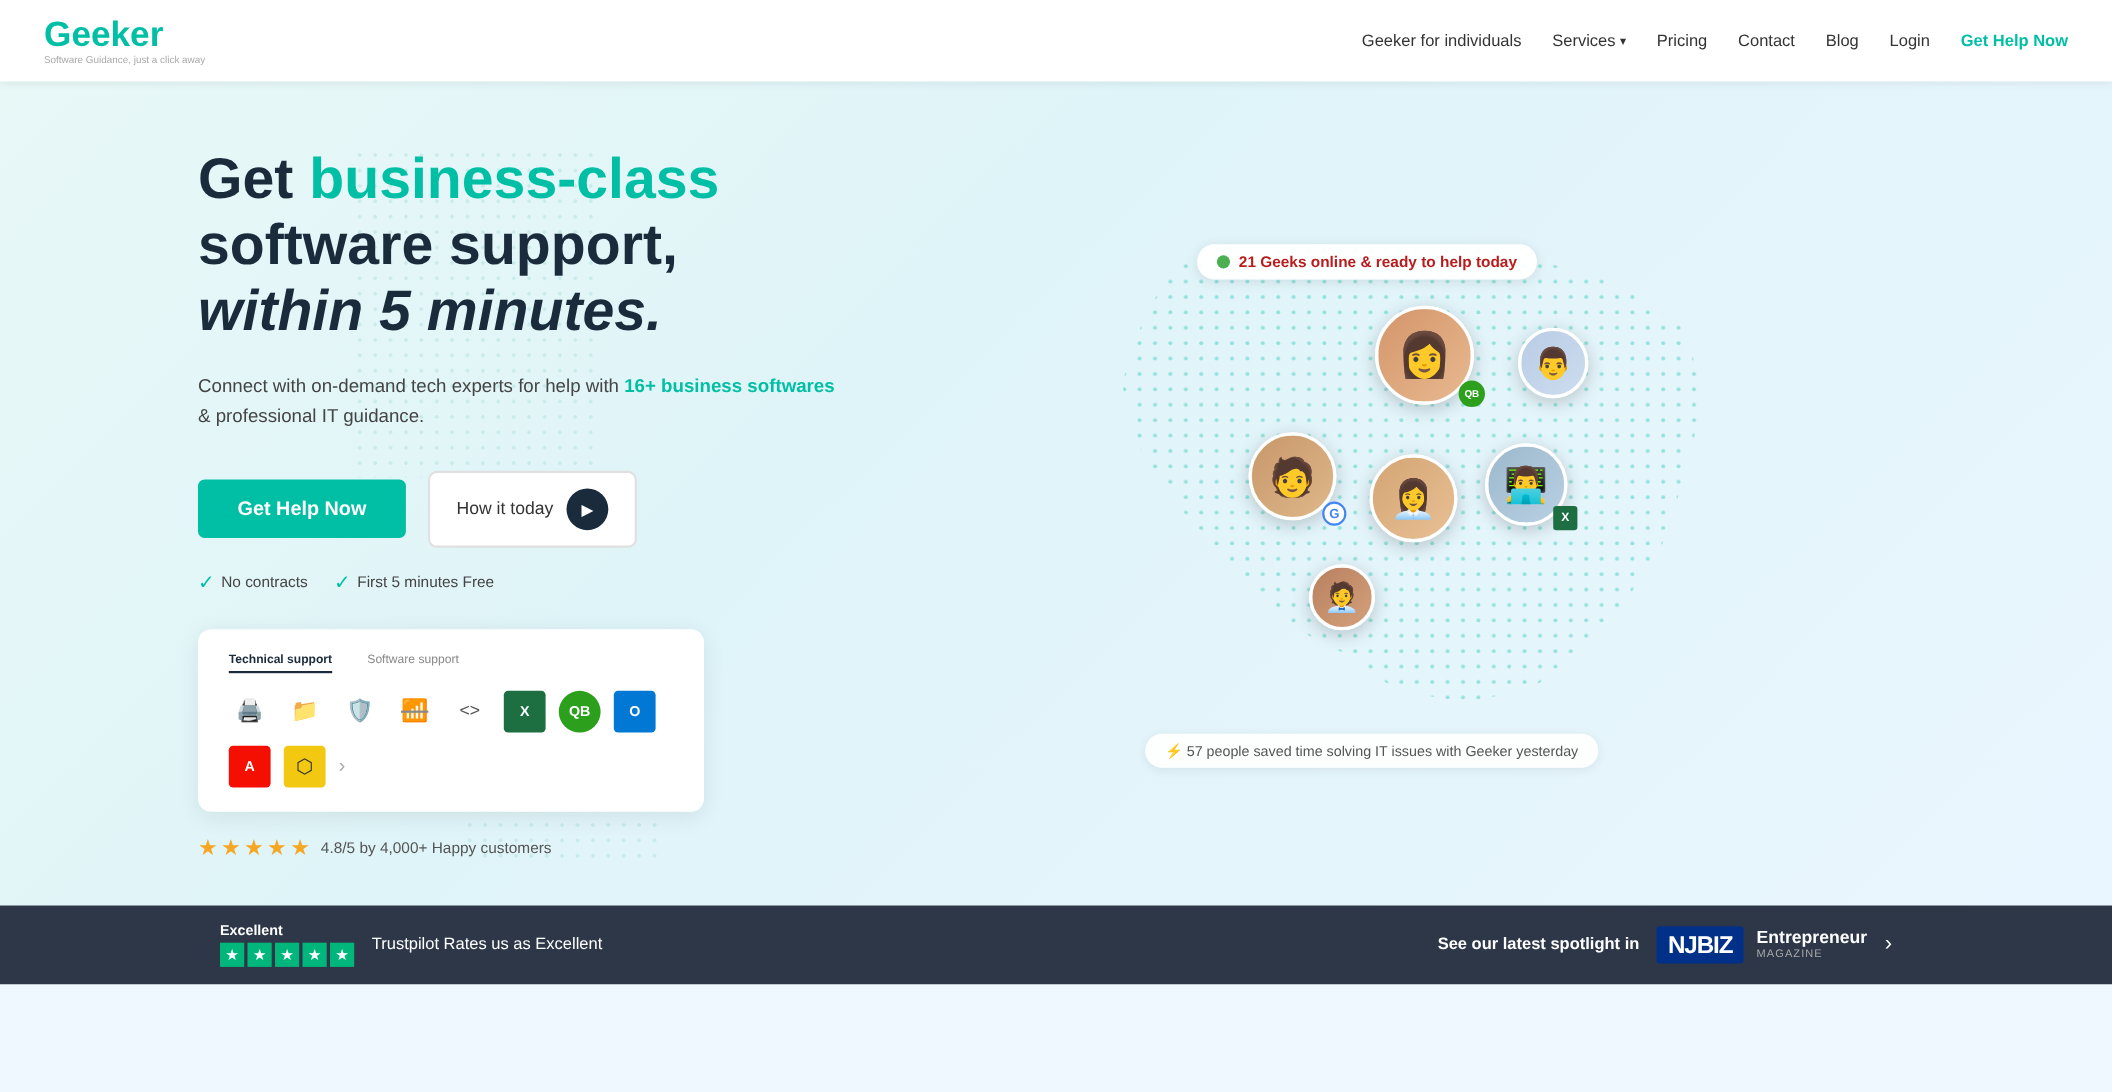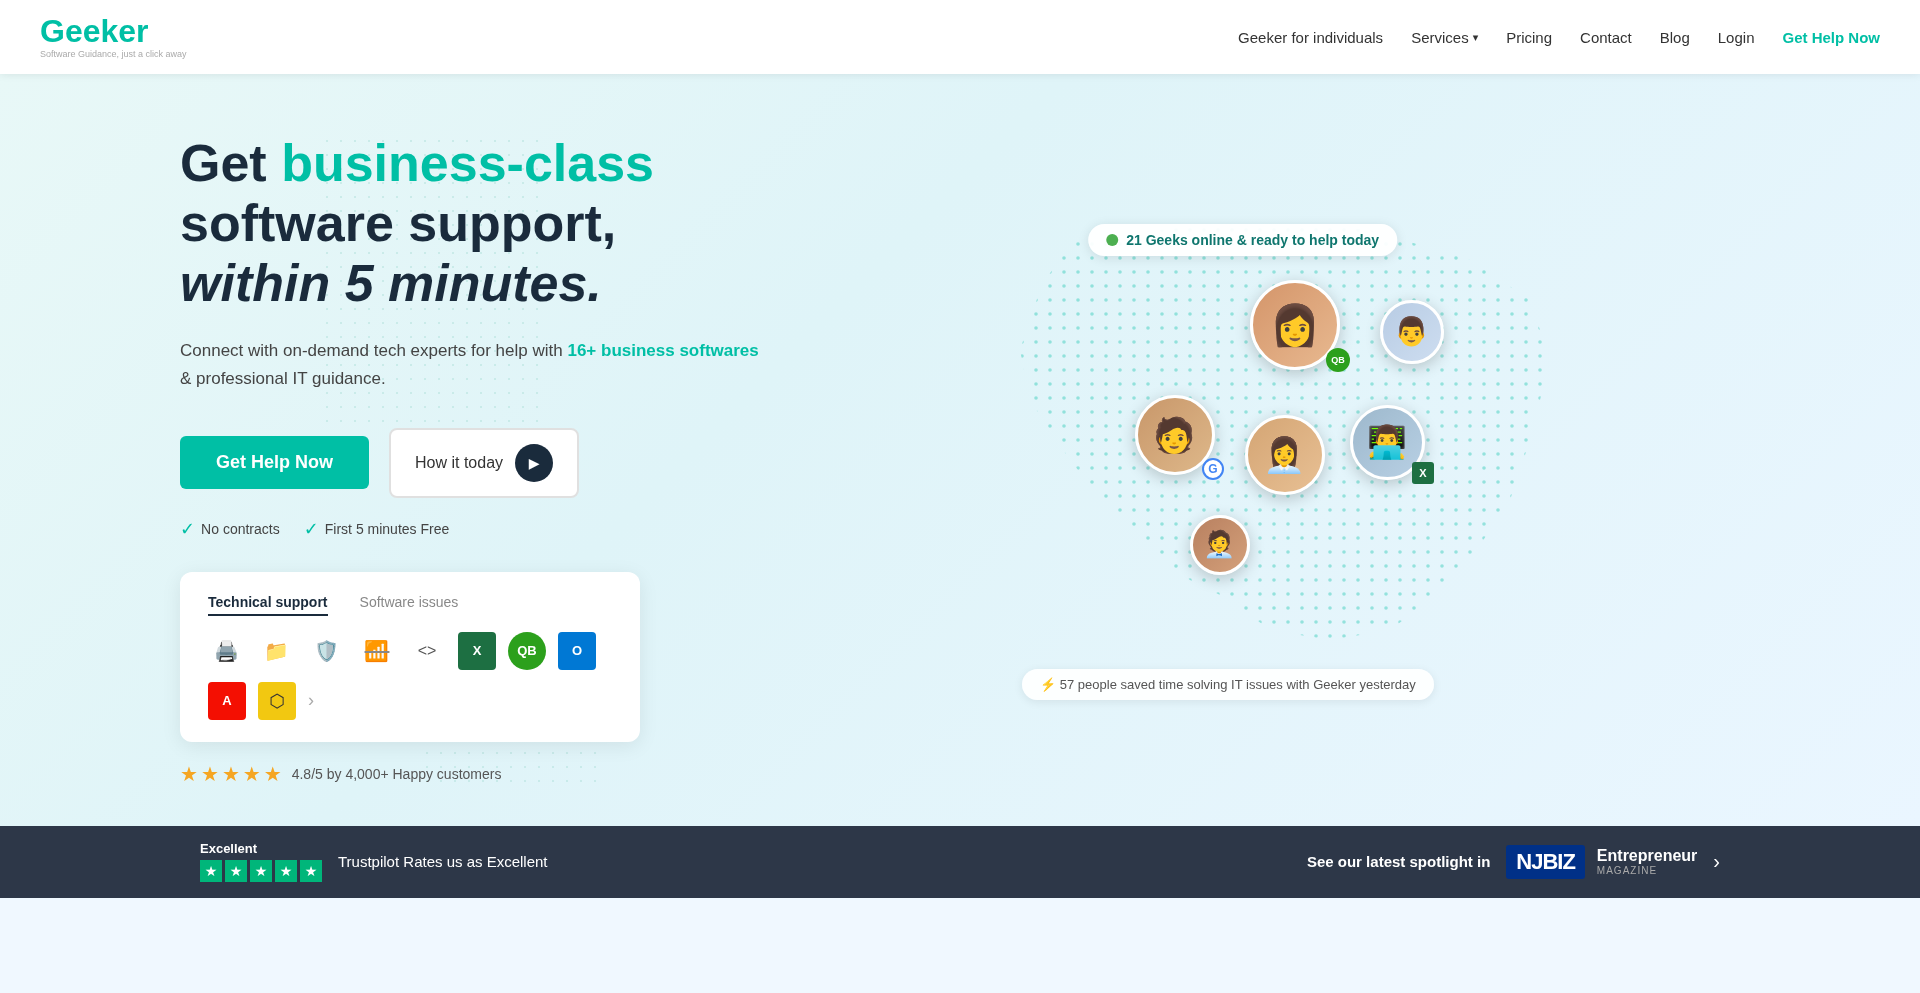--- a/index.html
+++ b/index.html
@@ -63,21 +63,21 @@
     .badge-item { display: flex; align-items: center; gap: 6px; }
     .badge-check { color: #00bfa5; font-size: 18px; }
 
     
     .support-card {
       background: #fff; border-radius: 12px;
       padding: 22px 28px; max-width: 460px;
       box-shadow: 0 4px 20px rgba(0,0,0,0.08);
     }
     .support-tabs { display: flex; gap: 32px; margin-bottom: 16px; }
-    .support-tab { font-size: 14px; color: #888; cursor: pointer; padding-bottom: 4px; }
+    .support-tab { font-size: 11px; color: #888; cursor: pointer; padding-bottom: 4px; }
     .support-tab.active { color: #1a2b3c; font-weight: 600; border-bottom: 2px solid #1a2b3c; }
     .support-icons { display: flex; align-items: center; gap: 12px; flex-wrap: wrap; }
     .support-icon {
       width: 38px; height: 38px; border-radius: 6px;
       display: flex; align-items: center; justify-content: center;
       font-size: 20px; cursor: pointer;
     }
     .chevron-icon { font-size: 18px; color: #aaa; cursor: pointer; }
 
     
@@ -96,21 +96,21 @@
 
     .map-container {
       position: relative; width: 680px; height: 520px;
     }
 
     
     .online-badge {
       position: absolute; top: 20px; left: 50%; transform: translateX(-20%);
       background: rgba(255,255,255,0.95); border-radius: 24px;
       padding: 8px 18px; display: flex; align-items: center; gap: 8px;
-      font-size: 14px; font-weight: 600; color: #0f766e;
+      font-size: 14px; font-weight: 600; color: #b91c1c;
       box-shadow: 0 2px 12px rgba(0,0,0,0.1);
       white-space: nowrap;
     }
     .green-dot { width: 12px; height: 12px; border-radius: 50%; background: #4caf50; }
 
     
     .expert-bubble {
       position: absolute;
       border-radius: 50%;
       border: 3px solid #fff;
@@ -219,21 +219,21 @@
       </div>
       <div class="badge-item">
         <span class="badge-check">✓</span>
         <span>First 5 minutes Free</span>
       </div>
     </div>
 
     <div class="support-card">
       <div class="support-tabs">
         <div class="support-tab active">Technical support</div>
-        <div class="support-tab">Software issues</div>
+        <div class="support-tab">Software support</div>
       </div>
       <div class="support-icons">
 
         <div class="support-icon" style="color:#00bfa5;">🖨️</div>
         <div class="support-icon" style="color:#4a90d9;">📁</div>
         <div class="support-icon" style="color:#5c6bc0;">🛡️</div>
         <div class="support-icon" style="color:#888; text-decoration:line-through;">📶</div>
         <div class="support-icon" style="font-size:16px; color:#555;">&lt;&gt;</div>
 
         <div class="support-icon" style="background:#1d6f42; color:#fff; border-radius:4px; font-size:13px; font-weight:700;">X</div>
@@ -301,21 +301,21 @@
       <div class="expert-bubble" style="width:75px; height:75px; top:205px; left:400px; background:linear-gradient(135deg,#9db8cc,#b8d0e4);">
         <div style="width:100%;height:100%;display:flex;align-items:center;justify-content:center;font-size:32px;">👨‍💻</div>
       </div>
 
       <div style="position:absolute; top:262px; left:462px; width:22px; height:22px; border-radius:3px; background:#1d6f42; color:#fff; font-size:11px; font-weight:700; display:flex; align-items:center; justify-content:center;">X</div>
 
       <div class="expert-bubble" style="width:60px; height:60px; top:315px; left:240px; background:linear-gradient(135deg,#b88060,#d4a07a);">
         <div style="width:100%;height:100%;display:flex;align-items:center;justify-content:center;font-size:26px;">🧑‍💼</div>
       </div>
 
-      <div class="stats-badge" style="bottom:20px; left:72px;">
+      <div class="stats-badge" style="bottom:20px; left:91px;">
         <span>⚡ 57 people saved time solving IT issues with Geeker yesterday</span>
       </div>
     </div>
   </div>
 </section>
 
 <div class="bottom-bar">
   <div class="trustpilot-section">
     <div>
       <div class="trustpilot-excellent">Excellent</div>

